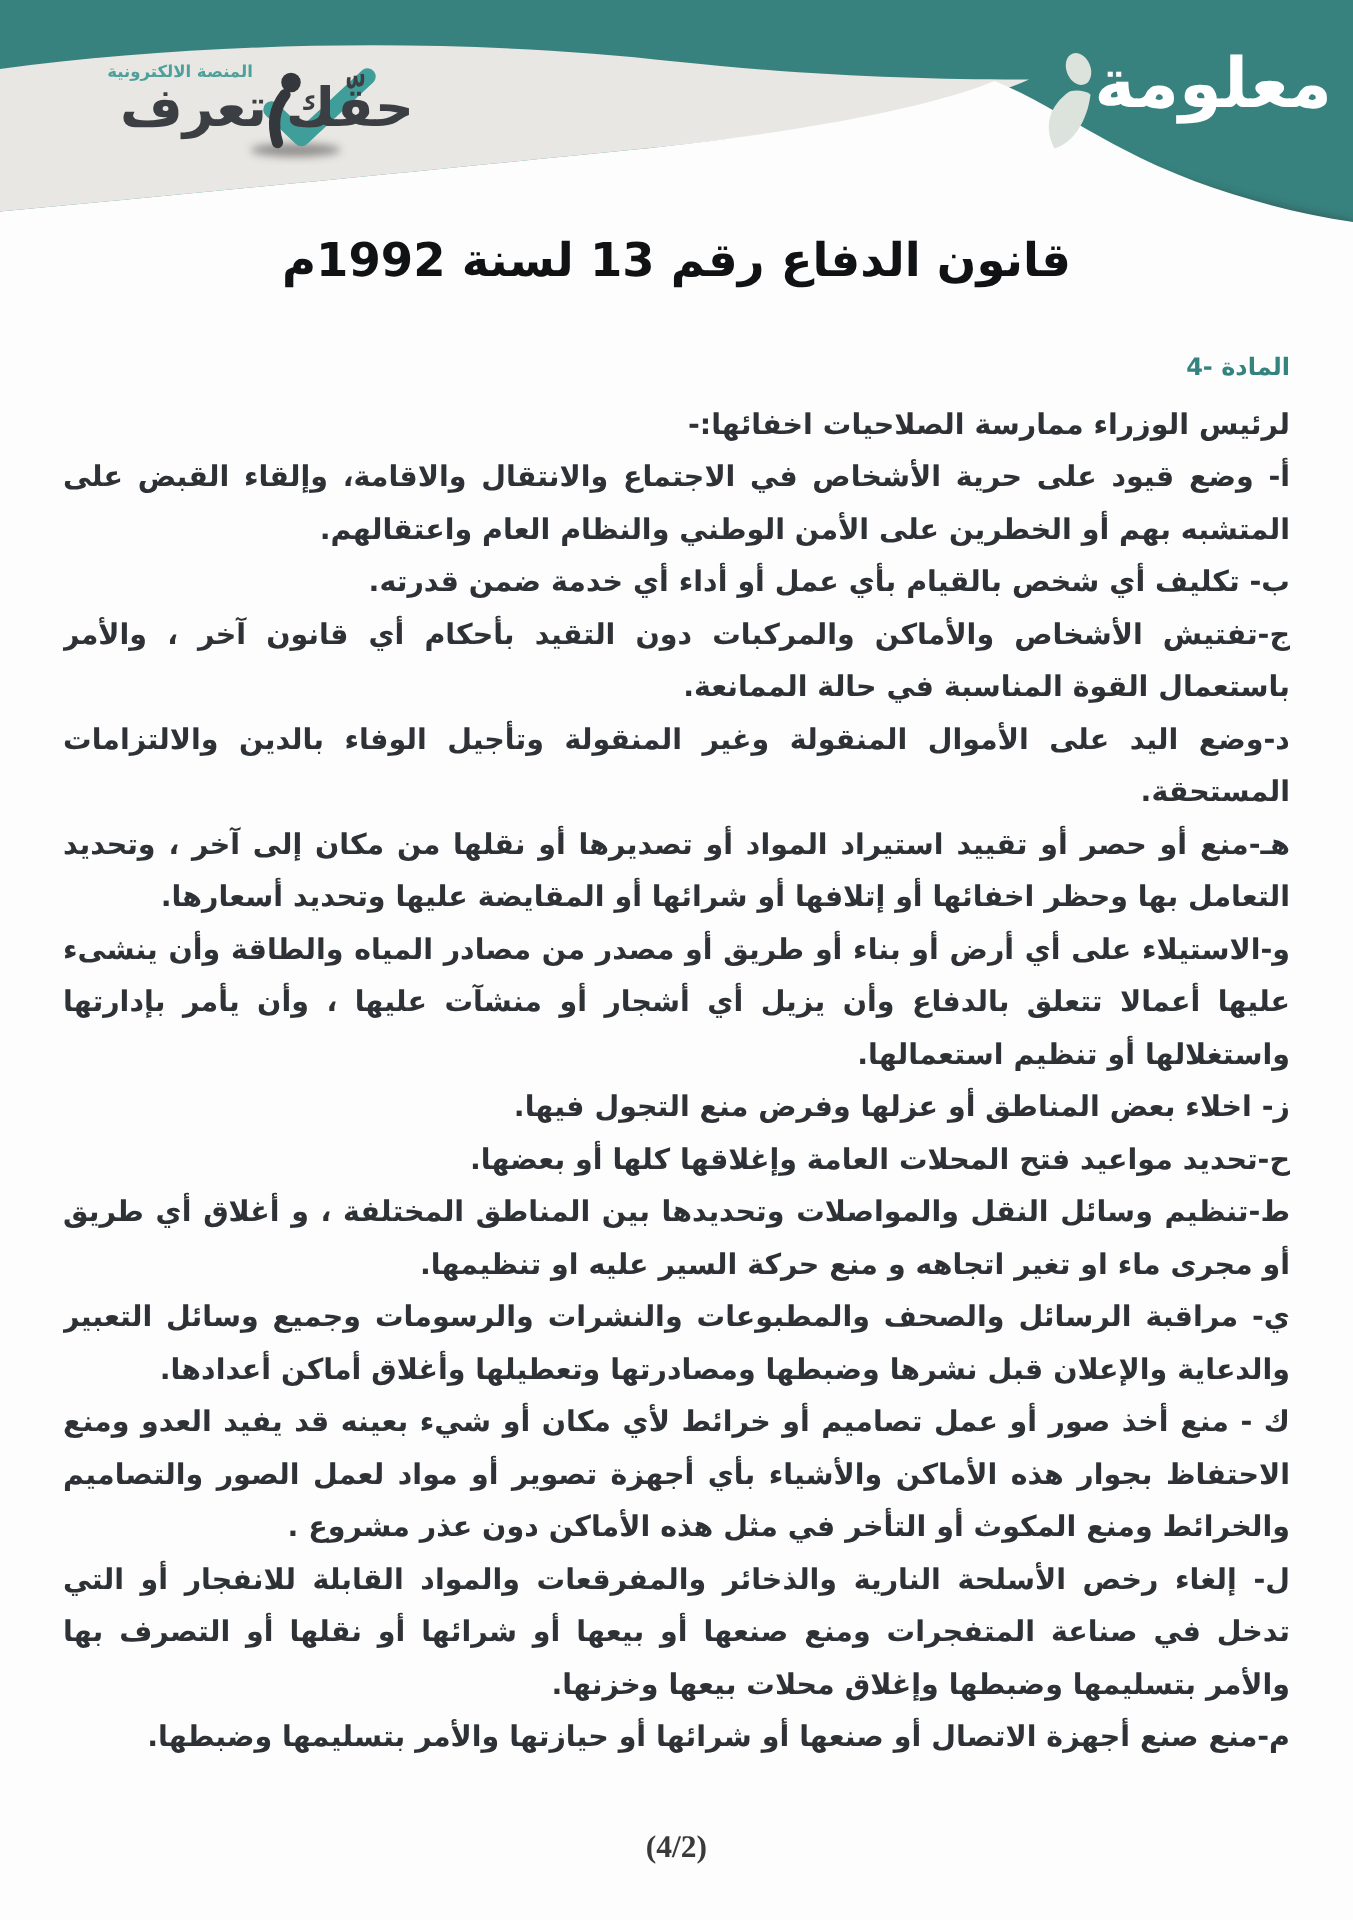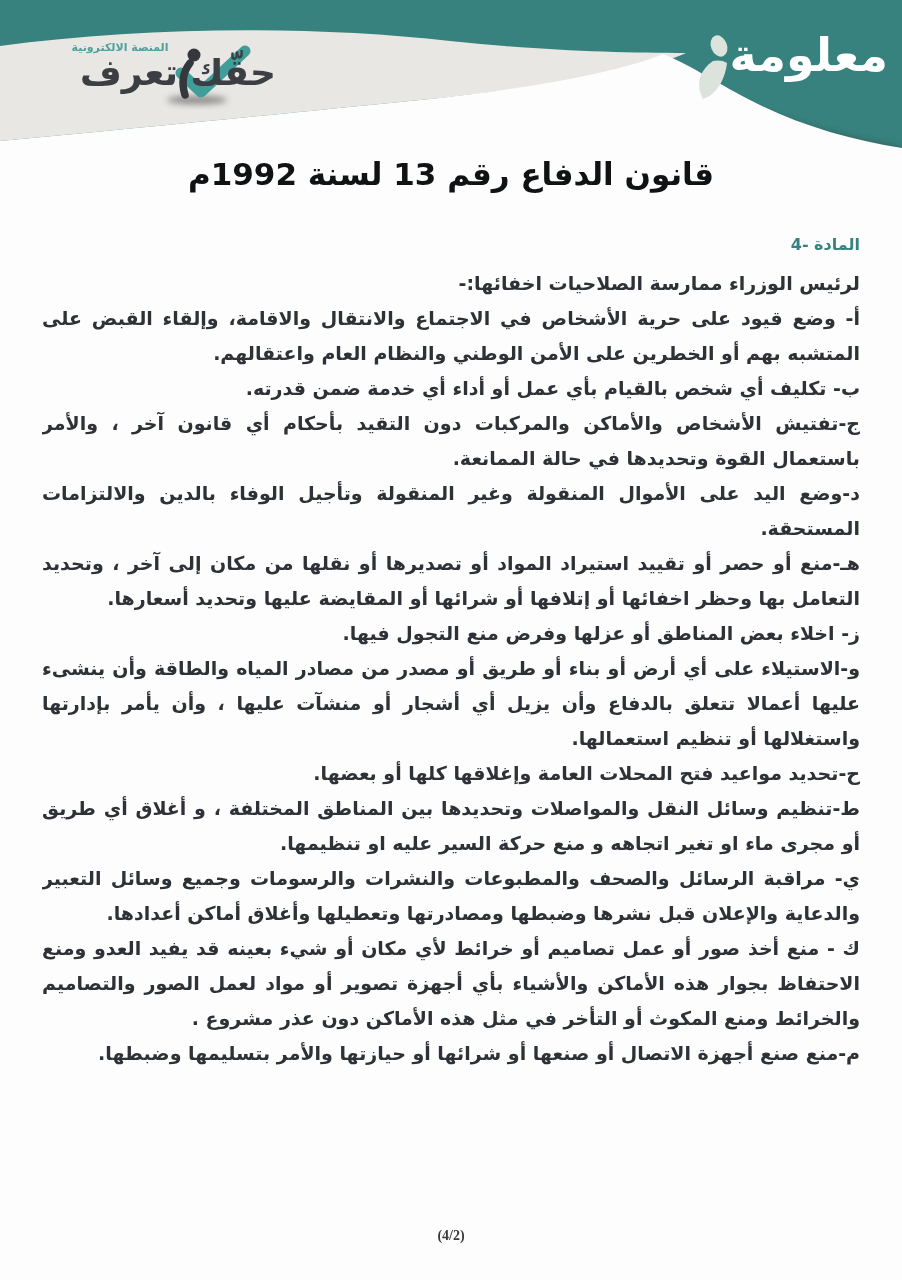--- a/index.html
+++ b/index.html
@@ -15,21 +15,21 @@
                   font-size:11px;font-weight:bold;color:#4EA09B;direction:rtl;}
   .doc-title{position:absolute;top:156px;left:0;width:100%;text-align:center;
              font-size:31px;font-weight:bold;color:#101214;direction:rtl;}
   .article{position:absolute;top:230px;right:42px;left:42px;bottom:85px;
            overflow:hidden;direction:rtl;}
   .section-heading{font-size:16px;font-weight:bold;color:#35837F;margin:0 0 6px;
                    text-align:right;line-height:30px;}
   .para{font-size:19px;line-height:35px;font-weight:bold;color:#2E3236;
         text-align:justify;margin:0;}
   .footer{position:absolute;bottom:36px;left:0;width:100%;text-align:center;
-          direction:ltr;font-family:"Liberation Serif",serif;font-size:14px;
+          direction:ltr;font-family:"Liberation Serif",serif;font-size:21px;
           font-weight:bold;color:#3A3A3A;}
 </style>
 </head>
 <body>
 
 <div class="page">
 
   <div class="header">
     <svg viewBox="0 0 902 150" width="902" height="150">
       <defs>
@@ -65,27 +65,28 @@
     <div class="brand-left-main">حقّك تعرف</div>
   </div>
 
   <div class="doc-title">قانون الدفاع رقم 13 لسنة 1992م</div>
 
   <div class="article">
     <h2 class="section-heading">المادة -4</h2>
     <p class="para">لرئيس الوزراء ممارسة الصلاحيات اخفائها:-</p>
     <p class="para">أ- وضع قيود على حرية الأشخاص في الاجتماع والانتقال والاقامة، وإلقاء القبض على المتشبه بهم أو الخطرين على الأمن الوطني والنظام العام واعتقالهم.</p>
     <p class="para">ب- تكليف أي شخص بالقيام بأي عمل أو أداء أي خدمة ضمن قدرته.</p>
-    <p class="para">ج-تفتيش الأشخاص والأماكن والمركبات دون التقيد بأحكام أي قانون آخر ، والأمر باستعمال القوة وتحديدها في حالة الممانعة.</p>
+    <p class="para">ج-تفتيش الأشخاص والأماكن والمركبات دون التقيد بأحكام أي قانون آخر ، والأمر باستعمال القوة المناسبة في حالة الممانعة.</p>
     <p class="para">د-وضع اليد على الأموال المنقولة وغير المنقولة وتأجيل الوفاء بالدين والالتزامات المستحقة.</p>
     <p class="para">هـ-منع أو حصر أو تقييد استيراد المواد أو تصديرها أو نقلها من مكان إلى آخر ، وتحديد التعامل بها وحظر اخفائها أو إتلافها أو شرائها أو المقايضة عليها وتحديد أسعارها.</p>
+    <p class="para">و-الاستيلاء على أي أرض أو بناء أو طريق أو مصدر من مصادر المياه والطاقة وأن ينشىء عليها أعمالا تتعلق بالدفاع وأن يزيل أي أشجار أو منشآت عليها ، وأن يأمر بإدارتها واستغلالها أو تنظيم استعمالها.</p>
     <p class="para">ز- اخلاء بعض المناطق أو عزلها وفرض منع التجول فيها.</p>
-    <p class="para">و-الاستيلاء على أي أرض أو بناء أو طريق أو مصدر من مصادر المياه والطاقة وأن ينشىء عليها أعمالا تتعلق بالدفاع وأن يزيل أي أشجار أو منشآت عليها ، وأن يأمر بإدارتها واستغلالها أو تنظيم استعمالها.</p>
     <p class="para">ح-تحديد مواعيد فتح المحلات العامة وإغلاقها كلها أو بعضها.</p>
     <p class="para">ط-تنظيم وسائل النقل والمواصلات وتحديدها بين المناطق المختلفة ، و أغلاق أي طريق أو مجرى ماء او تغير اتجاهه و منع حركة السير عليه او تنظيمها.</p>
     <p class="para">ي- مراقبة الرسائل والصحف والمطبوعات والنشرات والرسومات وجميع وسائل التعبير والدعاية والإعلان قبل نشرها وضبطها ومصادرتها وتعطيلها وأغلاق أماكن أعدادها.</p>
     <p class="para">ك - منع أخذ صور أو عمل تصاميم أو خرائط لأي مكان أو شيء بعينه قد يفيد العدو ومنع الاحتفاظ بجوار هذه الأماكن والأشياء بأي أجهزة تصوير أو مواد لعمل الصور والتصاميم والخرائط ومنع المكوث أو التأخر في مثل هذه الأماكن دون عذر مشروع .</p>
+    <p class="para">ل- إلغاء رخص الأسلحة النارية والذخائر والمفرقعات والمواد القابلة للانفجار أو التي تدخل في صناعة المتفجرات ومنع صنعها أو بيعها أو شرائها أو نقلها أو التصرف بها والأمر بتسليمها وضبطها وإغلاق محلات بيعها وخزنها.</p>
     <p class="para">م-منع صنع أجهزة الاتصال أو صنعها أو شرائها أو حيازتها والأمر بتسليمها وضبطها.</p>
   </div>
 
   <div class="footer">(4/2)</div>
 
 </div>
 
 </body></html>

